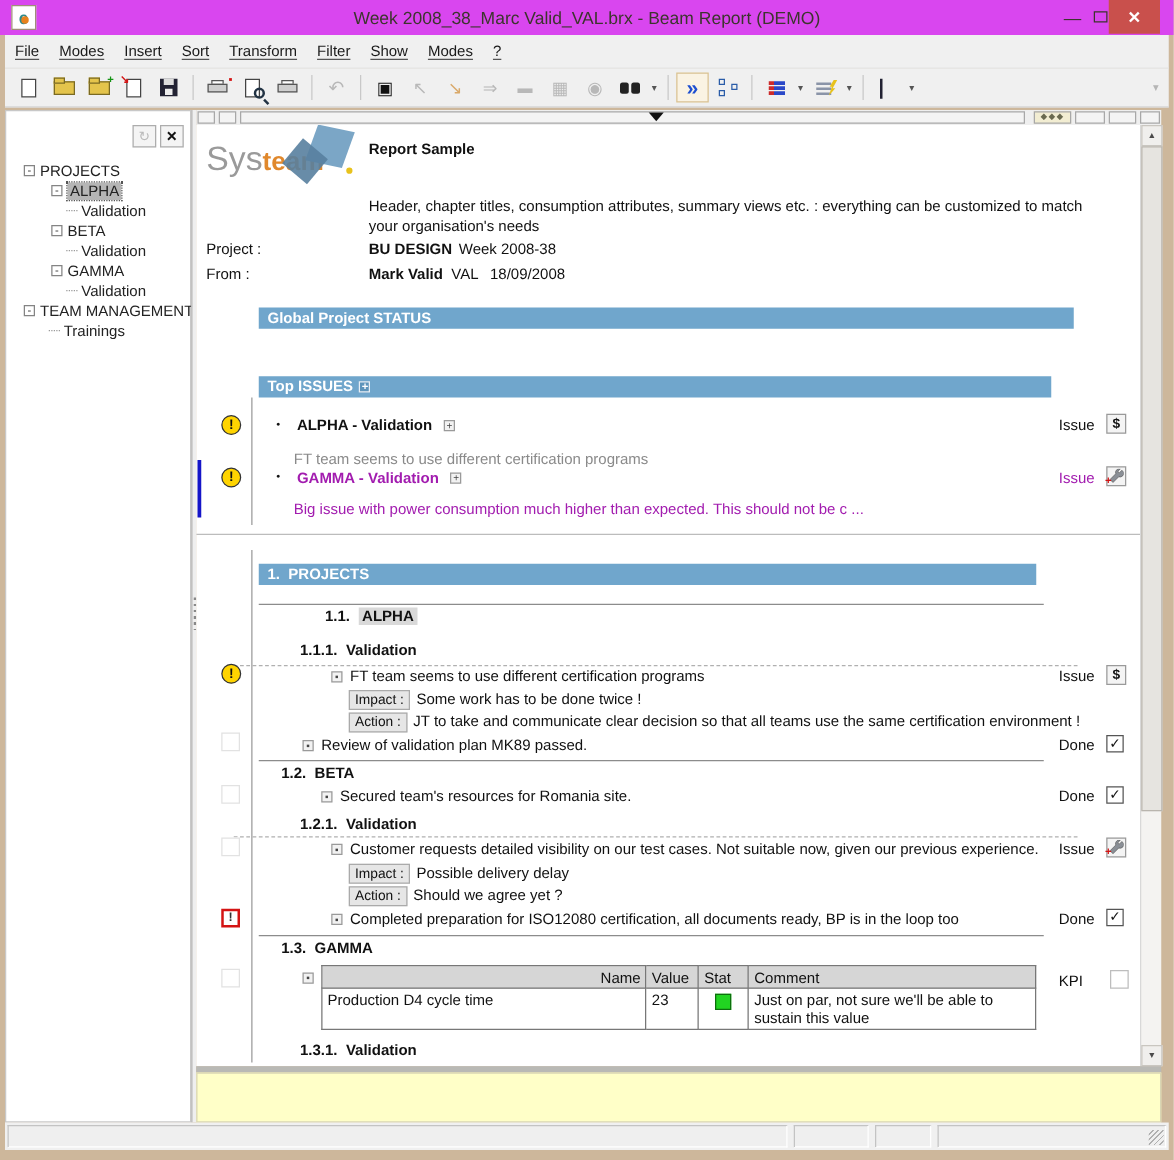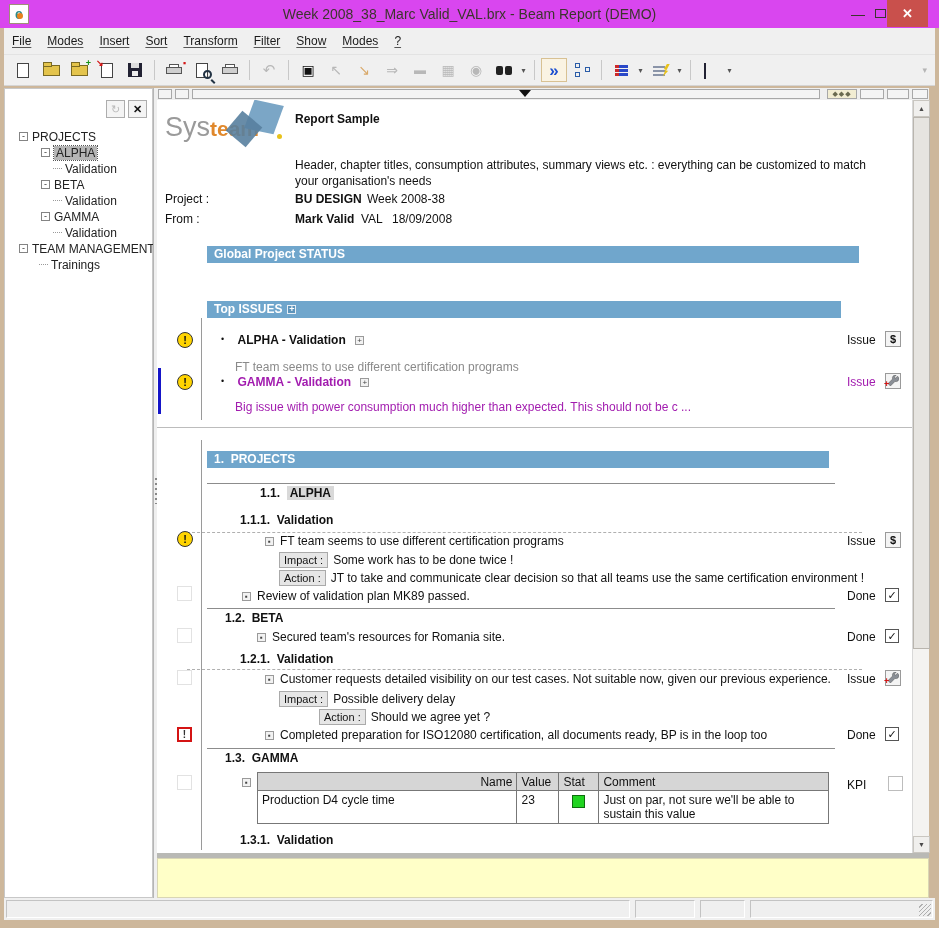--- a/index.html
+++ b/index.html
@@ -409,21 +409,21 @@
   <div class="stat-label" style="top:572px;">Issue</div>
   <div class="stat-icon" style="top:570px;">
     <span class="wrench">
         <svg width="12" height="12" viewBox="0 0 12 12">
           <path d="M10.5 1.2 8.6 3.1l-1-.2-.2-1L9.3.1A3 3 0 0 0 5.6 4L1 8.6 3.4 11 8 6.4a3 3 0 0 0 3.9-3.7z" fill="#8a8f96" stroke="#555" stroke-width=".5"></path>
         </svg>
         <span class="plus">+</span>
       </span>
   </div>
   <div class="abs" style="left:122px; top:591px;"><span class="tag">Impact :</span><span>Possible delivery delay</span></div>
-  <div class="abs" style="left:122px; top:609px;margin-left:40px;"><span class="tag">Action :</span><span>Should we agree yet ?</span></div>
+  <div class="abs" style="left:122px; top:609px;"><span class="tag">Action :</span><span>Should we agree yet ?</span></div>
 
   <div class="mbox mbox-red" style="left:20px; top:627px;"><span>!</span></div>
   <div class="abs" style="left:108px; top:628px;"><span class="itembox">▪</span><span>Completed preparation for ISO12080 certification, all documents ready, BP is in the loop too</span></div>
   <div class="stat-label" style="top:628px;">Done</div>
   <div class="checkbox" style="top:627px;"><span>✓</span></div>
 
   <div class="hline" style="left:50px; top:648px; width:628px;"></div>
   <div class="abs b" style="left:68px; top:651px;"><span>1.3.</span>&nbsp;&nbsp;<span>GAMMA</span></div>
 
   <div class="mbox" style="left:20px; top:675px;"></div>

